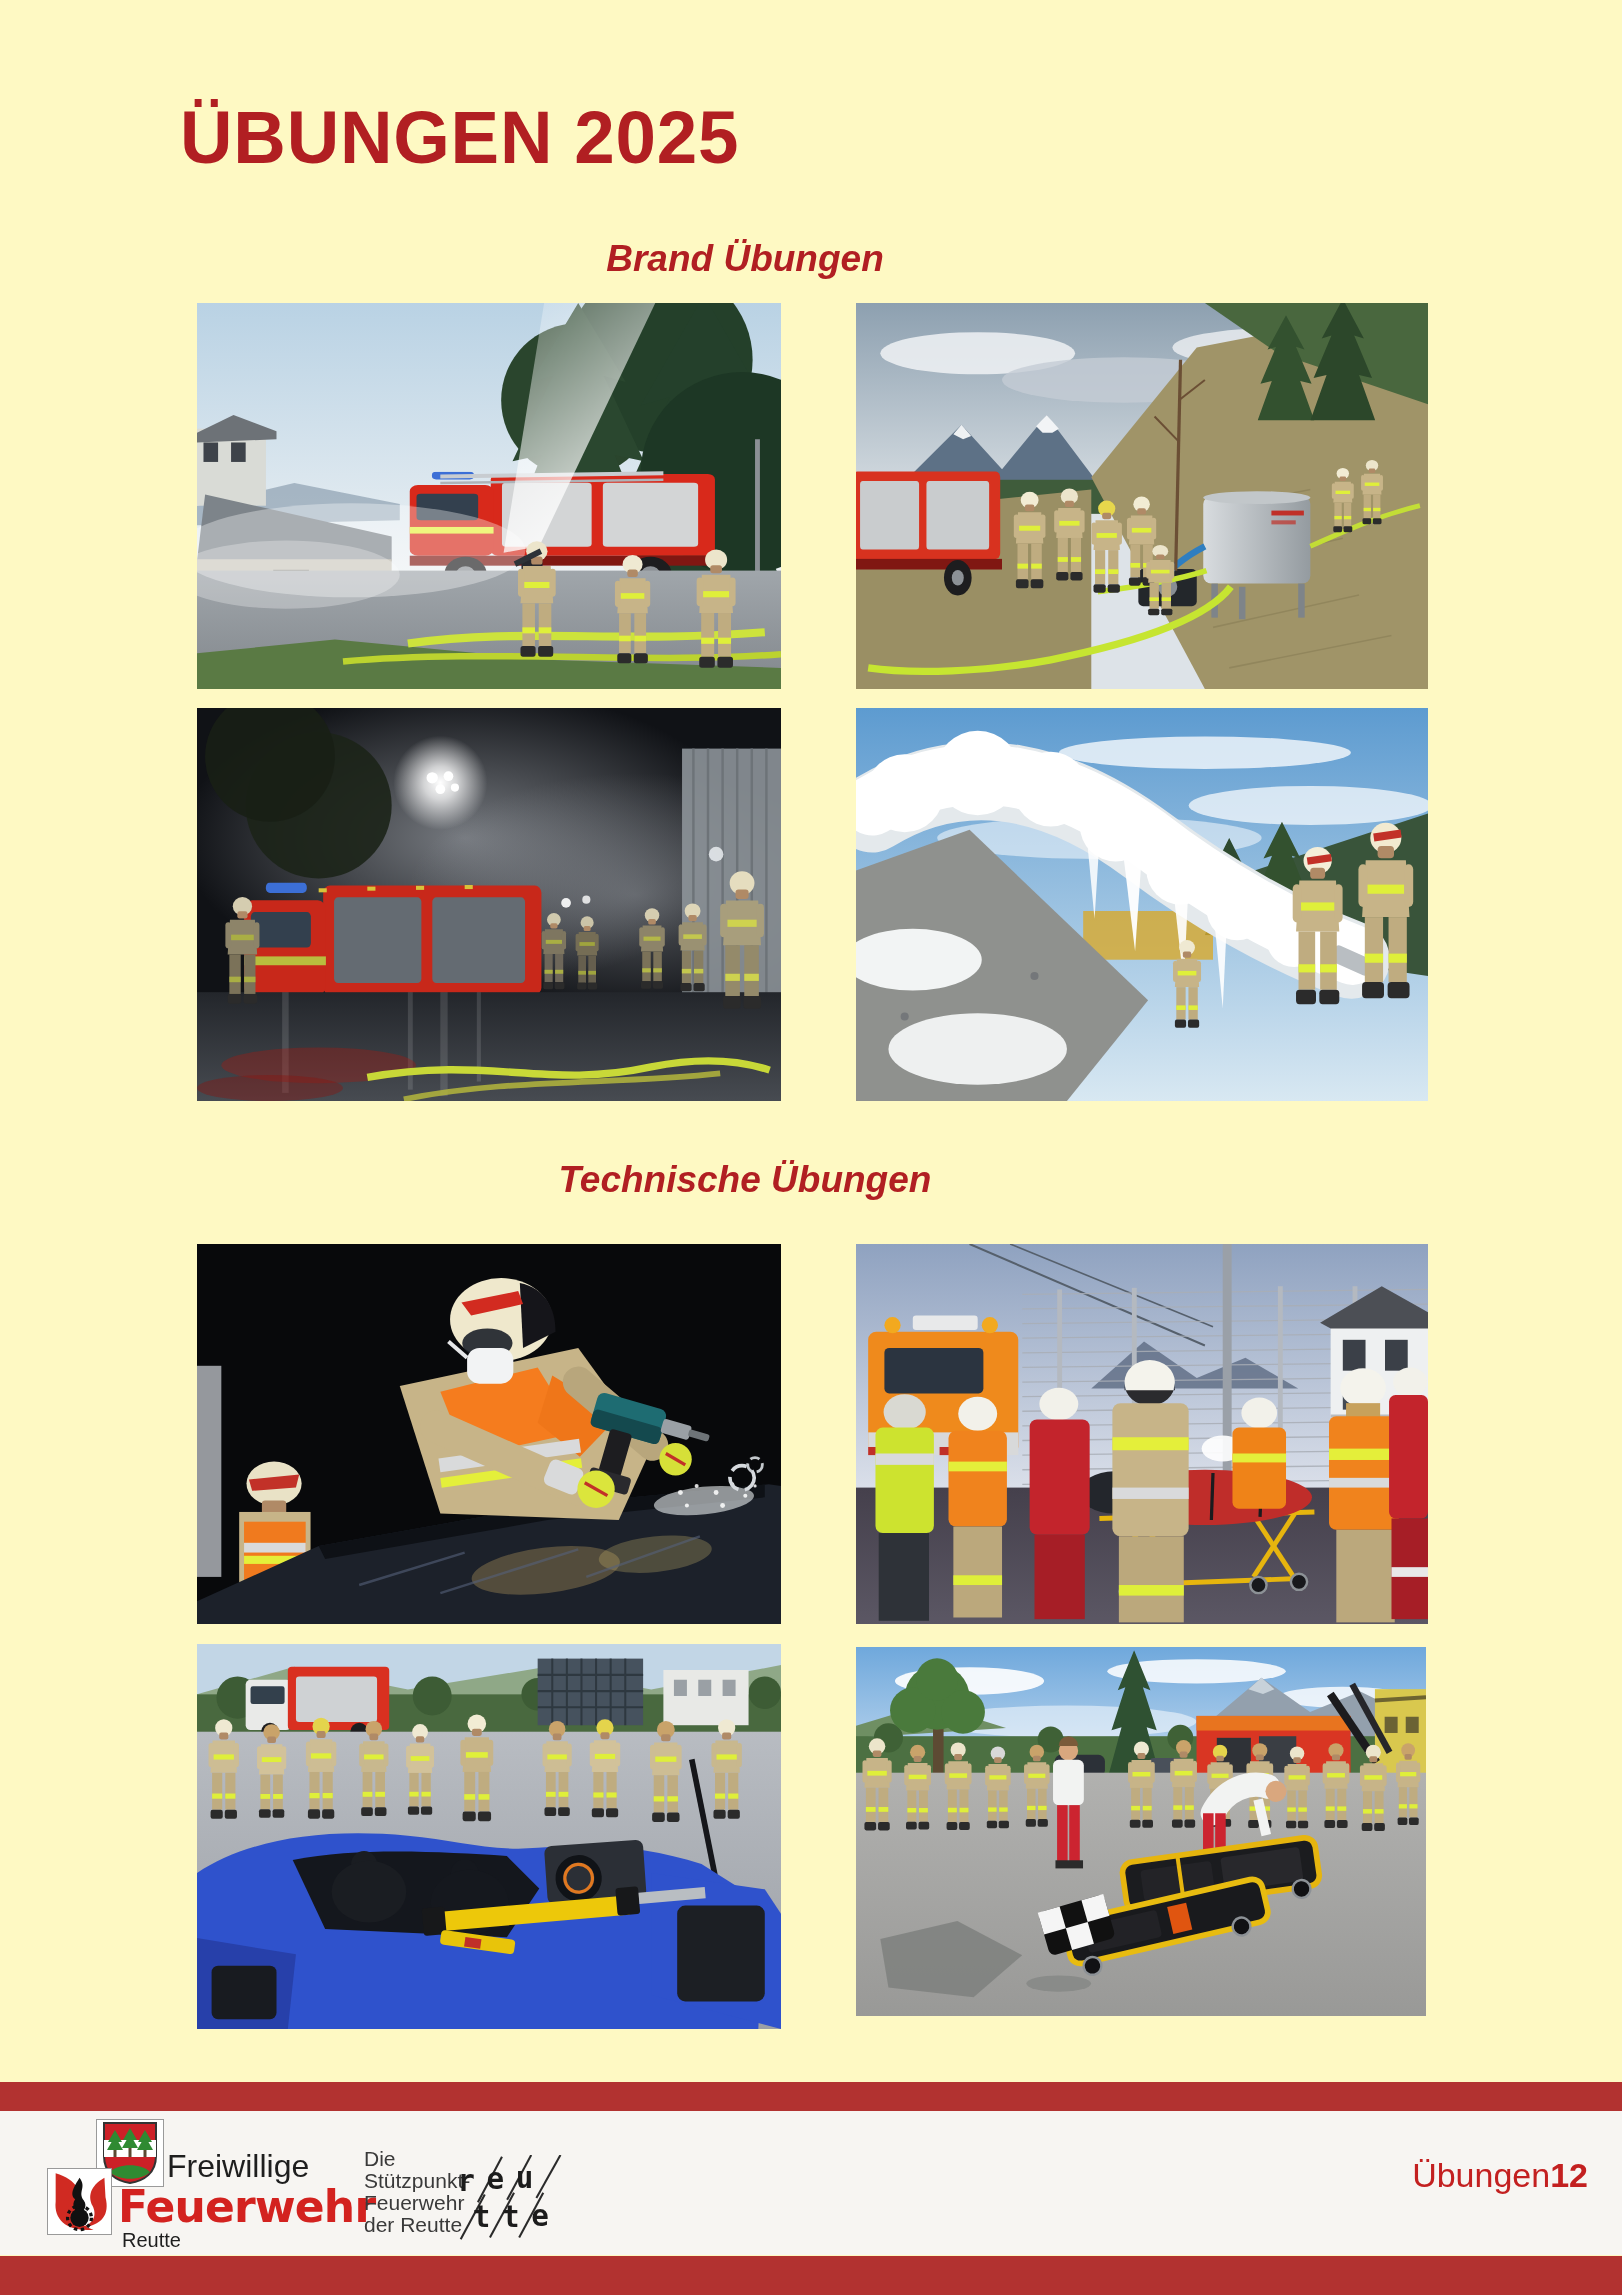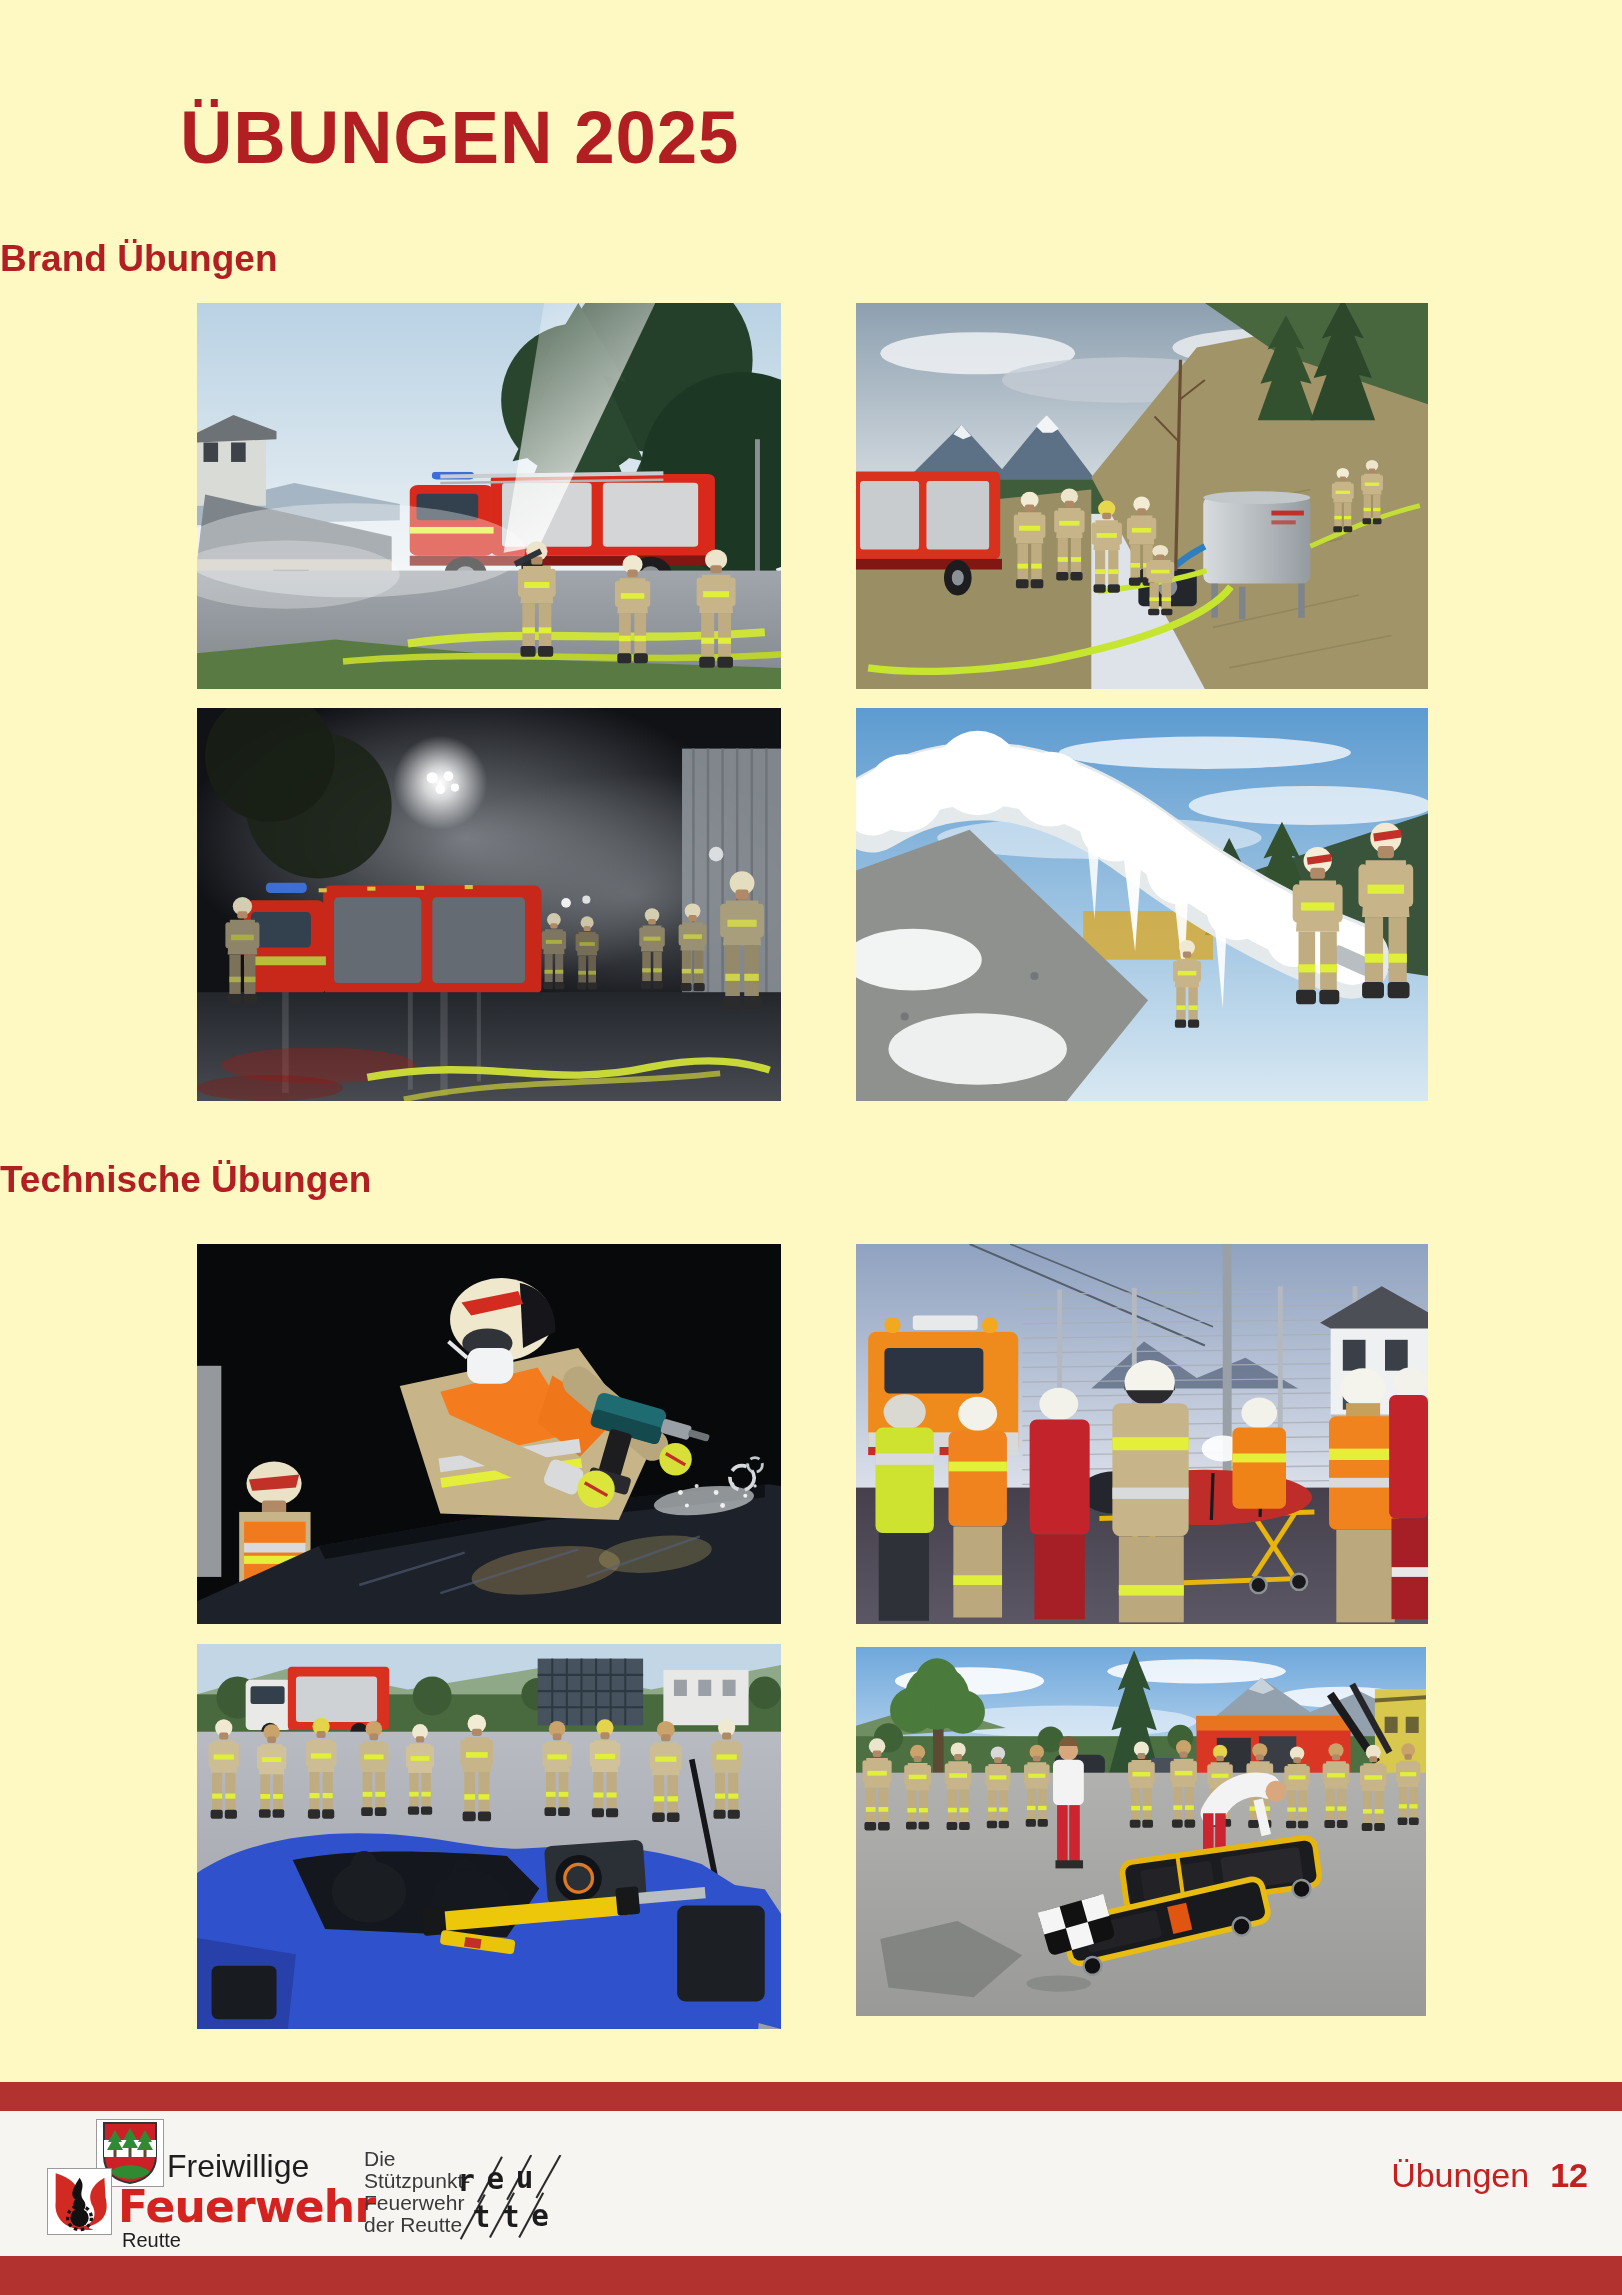--- a/index.html
+++ b/index.html
@@ -1,42 +1,42 @@
 <!DOCTYPE html>
 <html style="font-size:13px"><head>
 <meta charset="utf-8">
 <style>
   html,body{margin:0;padding:0;background:#e8e8e8;}
   .page{position:relative;width:1623px;height:2295px;background:#fef9c3;overflow:hidden;
         font-family:"Liberation Sans",sans-serif;margin:0 auto;}
   .page-title{position:absolute;left:180px;top:94px;margin:0;font-size:75px;font-weight:bold;
         color:#b11f22;letter-spacing:0.8px;transform:scaleX(.97);transform-origin:left;white-space:nowrap;}
-  .section-heading{position:absolute;left:0;width:1490px;margin:0;
-        font-size:37px;font-weight:bold;color:#b11f22;}
+  .section-heading{position:absolute;left:0;width:1490px;text-align:center;margin:0;
+        font-size:37px;font-weight:bold;color:#b11f22;font-style:italic;}
   #heading-brand{top:238px;}
   #heading-tech{top:1159px;}
   figure.photo{position:absolute;margin:0;padding:0;overflow:hidden;background:#dde3e8;}
   figure.photo svg{display:block;width:100%;height:100%;}
   
   .bar{position:absolute;left:0;width:1623px;background:#b23230;}
   #bar-top{top:2082px;height:29px;}
   #bar-bottom{top:2256px;height:40px;}
   .footer-strip{position:absolute;left:0;top:2111px;width:1623px;height:144px;background:#f7f5f2;padding-left:46px;}
   .logo-box{position:absolute;background:#ffffff;border:1.6px solid #9a9a9a;box-sizing:border-box;}
   #shield-box{left:96px;top:8px;width:68px;height:68px;}
   #flame-box{left:47px;top:57px;width:65px;height:67px;}
   .logo-box svg{display:block;width:100%;height:100%;}
   .org-line1{position:absolute;left:167px;top:37px;font-size:32px;color:#1e1e1e;}
   .org-line2{position:absolute;left:118px;top:70px;font-size:44px;font-weight:bold;color:#d3221f;
              font-family:"DejaVu Sans",sans-serif;letter-spacing:-0.8px;}
   .org-line3{position:absolute;left:122px;top:118px;font-size:20px;color:#1e1e1e;}
   .tagline{position:absolute;left:364px;top:37px;font-size:21px;line-height:22px;color:#3a3a3a;}
   .region-logo{position:absolute;left:451px;top:44px;width:114px;height:86px;}
   .page-label{position:absolute;right:81px;top:45px;font-size:34px;color:#c32020;white-space:nowrap;}
-  .page-label .num{font-weight:bold;margin-left:21px;}
+  .page-label .num{font-weight:bold;}
 </style>
 </head>
 <body>
 
 <svg width="0" height="0" style="position:absolute" aria-hidden="true">
   <defs>
     <symbol id="ff" viewBox="0 0 40 96" preserveAspectRatio="none">
       <ellipse cx="20" cy="8" rx="8.5" ry="7.5" fill="var(--helmet,#ece5cb)"></ellipse>
       <rect x="15.5" y="12" width="9" height="6" rx="2" fill="#b08a66"></rect>
       <path d="M9 19 L31 19 L33 47 L7 47 Z" fill="var(--coat,#c7b488)"></path>

